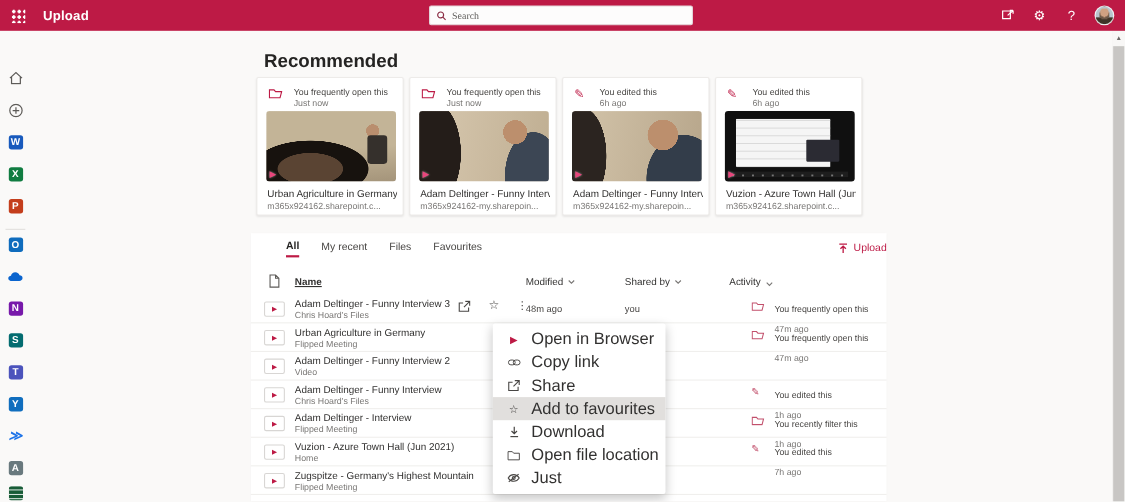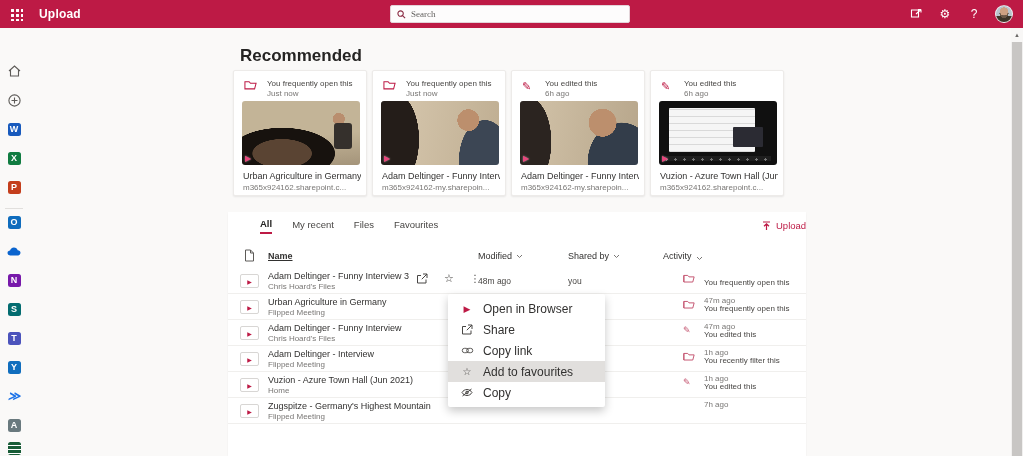--- a/index.html
+++ b/index.html
@@ -108,21 +108,21 @@
   .ract .aicon { color:#c2506c; width:13px; font-size:9px; margin-top:2px; }
   .aline1 { font-size:8px; color:#484644; line-height:10px; }
   .aline2 { font-size:8px; color:#797775; line-height:10px; }
 
   
   .ctxmenu { position:absolute; left:448px; top:294px; width:157px; background:#fff; box-shadow:0 4px 10px rgba(0,0,0,.22); border-radius:2px; padding:4px 0; z-index:40; }
   .mi { display:flex; align-items:center; height:21px; padding-left:12px; cursor:pointer; }
   .mi.hl { background:#e1dfdd; }
   .mi .micon { width:14px; display:flex; align-items:center; justify-content:center; color:#484644; font-size:10px; margin-right:9px; }
   .mi .micon.play { color:#bd1a45; font-size:9px; }
-  .mi .mlabel { font-size:12px; color:#323130; }
+  .mi .mlabel { font-size:15px; color:#323130; }
 
   
   .scrollbar { position:absolute; right:0; top:28px; width:12px; height:428px; background:#f1f0ef; z-index:25; }
   .sb-btn { position:absolute; top:0; left:0; width:12px; height:14px; background:#f8f7f6; color:#6a6866; font-size:6px; display:flex; align-items:center; justify-content:center; cursor:pointer; }
   .sb-thumb { position:absolute; top:14px; left:1px; width:10px; height:414px; background:#c8c6c4; cursor:pointer; }
 </style>
 </head>
 <body>
 
 <div class="page">
@@ -352,20 +352,25 @@
       <span class="ract">
         <span class="aicon">
           <svg width="12" height="10" viewBox="0 0 14 11">
               <path d="M1 2.5h4.5l1.5 1.7H13l-1.6 6H1z M1 2.5v7.7" fill="none" stroke="#c2506c" stroke-width="1.1"></path>
             </svg>
         </span>
         <span><span class="aline1">You frequently open this</span><br><span class="aline2">47m ago</span></span>
       </span>
     </div>
 
+    <div class="row">
+      <span class="rthumb">▶</span>
+      <span class="rname">Adam Deltinger - Funny Interview 2</span>
+      <span class="rsub">Video</span>
+    </div>
 
     <div class="row">
       <span class="rthumb">▶</span>
       <span class="rname">Adam Deltinger - Funny Interview</span>
       <span class="rsub">Chris Hoard's Files</span>
       <span class="ract">
         <span class="aicon">✎</span>
         <span><span class="aline1">You edited this</span><br><span class="aline2">1h ago</span></span>
       </span>
     </div>
@@ -402,49 +407,65 @@
 
   </div>
 
   <div class="ctxmenu">
     <div class="mi">
       <span class="micon play">▶</span>
       <span class="mlabel">Open in Browser</span>
     </div>
     <div class="mi">
       <span class="micon">
+        <svg width="13" height="7" viewBox="0 0 14 8">
+            <rect x="1" y="1.5" width="7" height="5" rx="2.5" fill="none" stroke="#484644" stroke-width="1"></rect>
+            <rect x="6" y="1.5" width="7" height="5" rx="2.5" fill="none" stroke="#484644" stroke-width="1"></rect>
+          </svg>
+      </span>
+      <span class="mlabel">Copy link</span>
+    </div>
+    <div class="mi">
+      <span class="micon">
         <svg width="12" height="11" viewBox="0 0 12 11">
             <path d="M5 2.5H1.5v7.5H10V6.5" fill="none" stroke="#484644" stroke-width="1"></path>
             <path d="M7 1h4v4M11 1L5.8 6.2" fill="none" stroke="#484644" stroke-width="1"></path>
           </svg>
       </span>
       <span class="mlabel">Share</span>
     </div>
-    <div class="mi">
-      <span class="micon">
-        <svg width="13" height="7" viewBox="0 0 14 8">
-            <rect x="1" y="1.5" width="7" height="5" rx="2.5" fill="none" stroke="#484644" stroke-width="1"></rect>
-            <rect x="6" y="1.5" width="7" height="5" rx="2.5" fill="none" stroke="#484644" stroke-width="1"></rect>
-          </svg>
-      </span>
-      <span class="mlabel">Copy link</span>
-    </div>
     <div class="mi hl">
       <span class="micon">☆</span>
       <span class="mlabel">Add to favourites</span>
+    </div>
+    <div class="mi">
+      <span class="micon">
+        <svg width="9" height="11" viewBox="0 0 9 11">
+            <path d="M4.5 1v6M2 4.8L4.5 7.2 7 4.8M1 10h7" fill="none" stroke="#484644" stroke-width="1.1"></path>
+          </svg>
+      </span>
+      <span class="mlabel">Download</span>
+    </div>
+    <div class="mi">
+      <span class="micon">
+        <svg width="12" height="10" viewBox="0 0 14 11">
+            <path d="M1 1.5h4.5l1.5 1.7H13v7H1z" fill="none" stroke="#484644" stroke-width="1"></path>
+          </svg>
+      </span>
+      <span class="mlabel">Open file location</span>
     </div>
     <div class="mi">
       <span class="micon">
         <svg width="12" height="9" viewBox="0 0 12 9">
             <path d="M1 4.5C2.2 2.5 4 1.5 6 1.5s3.8 1 5 3c-1.2 2-3 3-5 3s-3.8-1-5-3z" fill="none" stroke="#484644" stroke-width="1"></path>
             <circle cx="6" cy="4.5" r="1.3" fill="none" stroke="#484644" stroke-width="1"></circle>
             <line x1="1.5" y1="8" x2="10.5" y2="1" stroke="#484644" stroke-width="1"></line>
           </svg>
       </span>
-      <span class="mlabel">Copy</span>
+      <span class="mlabel">Just</span>
     </div>
   </div>
 
   <div class="scrollbar">
     <div class="sb-btn">▲</div>
     <div class="sb-thumb"></div>
   </div>
 
 </div>
 

